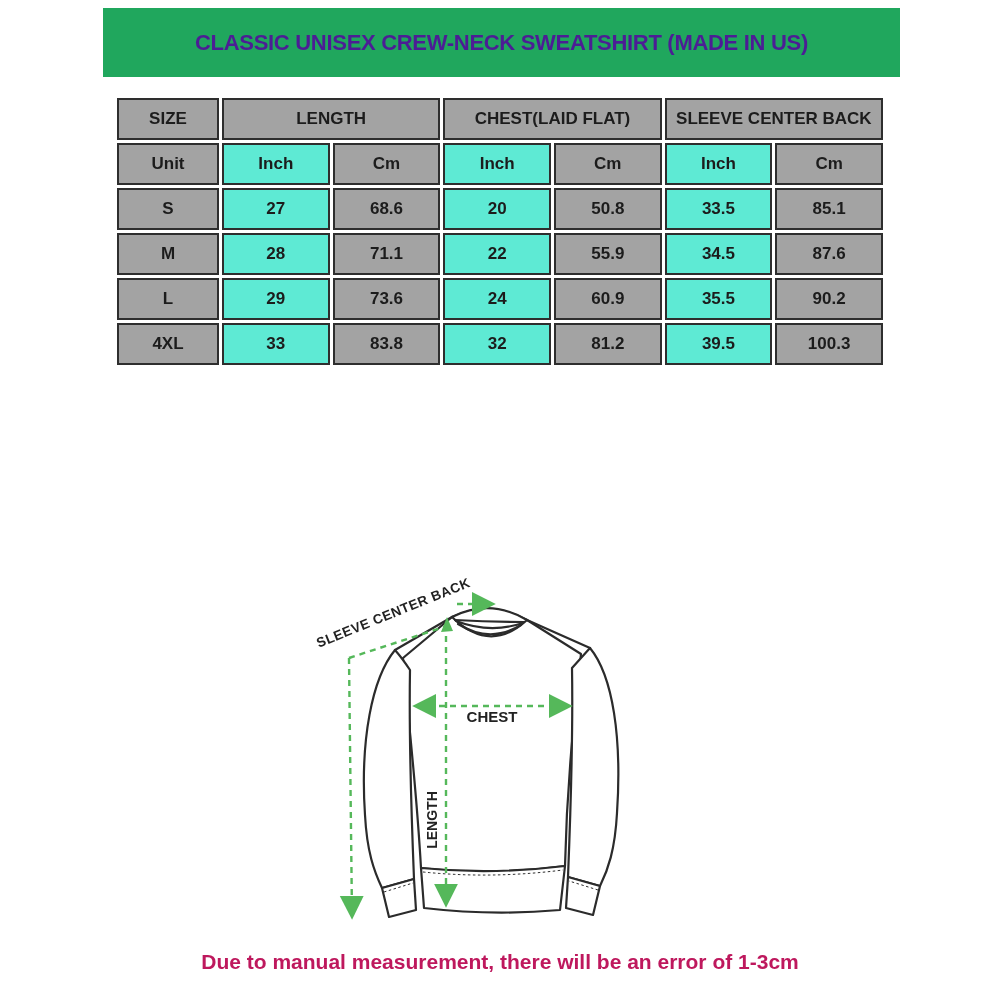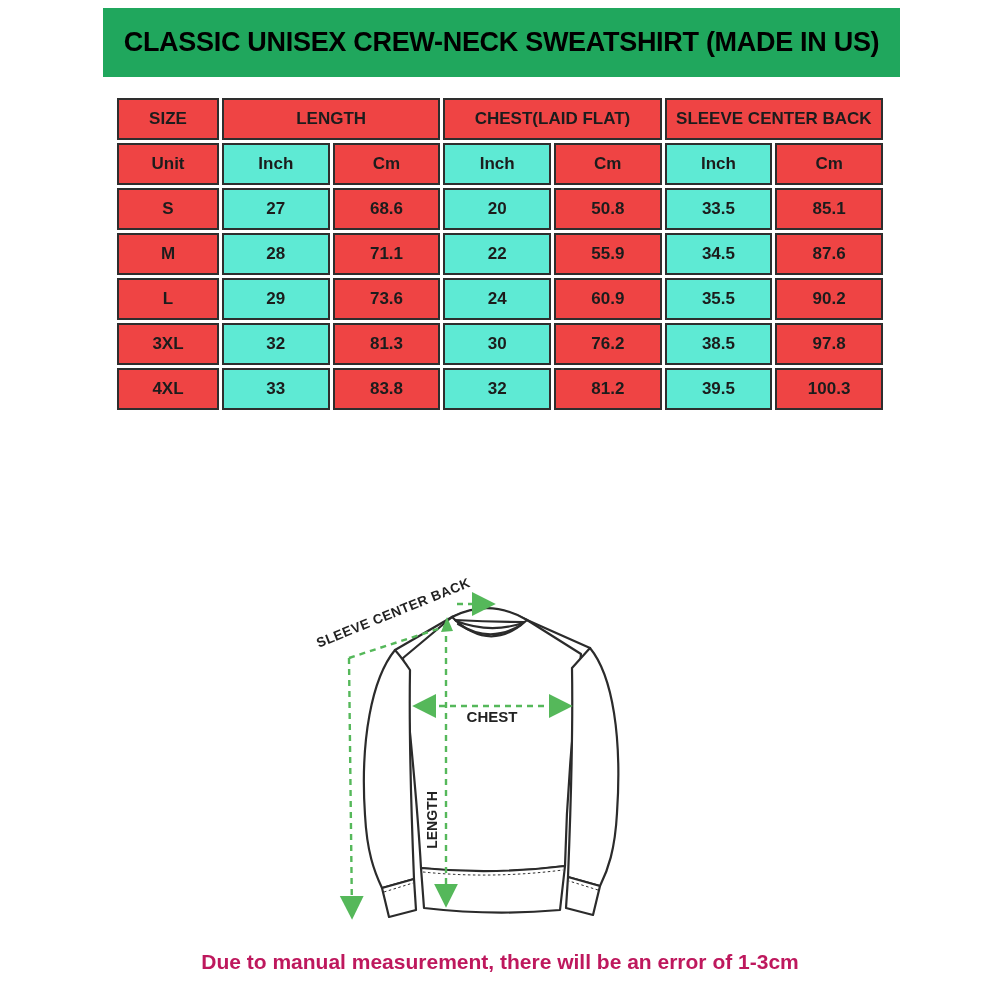--- a/index.html
+++ b/index.html
@@ -3,32 +3,32 @@
 <meta charset="utf-8">
 <style>
   html,body{margin:0;padding:0;}
   body{
     width:1000px;height:1000px;position:relative;background:#ffffff;
     font-family:"Liberation Sans","DejaVu Sans",sans-serif;color:#1c1c1c;
     overflow:hidden;
   }
   .banner{
     position:absolute;left:103px;top:8px;width:797px;height:69px;
-    background:#20a75d;color:#000000;display:flex;align-items:center;justify-content:center;
-    font-weight:bold;font-size:27px;letter-spacing:-0.3px;white-space:nowrap;text-align:right;
+    background:#20a75d;color:#4c1d95;display:flex;align-items:center;justify-content:center;
+    font-weight:bold;font-size:22px;letter-spacing:-0.3px;white-space:nowrap;text-align:right;
   }
   table.size-table{
     position:absolute;left:114px;top:95px;width:772px;
     border-collapse:separate;border-spacing:3px;table-layout:fixed;
   }
   table.size-table td{
     border:2px solid #2e2e2e;height:38px;text-align:center;vertical-align:middle;
     font-weight:bold;font-size:17px;color:#1c1c1c;padding:0;overflow:hidden;
   }
-  td.g{background:#ef4444;}
+  td.g{background:#a3a3a3;}
   td.w{background:#5eead4;}
   .diagram{position:absolute;left:300px;top:570px;width:400px;height:400px;}
   .outline{fill:#ffffff;stroke:#2b2b2b;stroke-width:2.2;stroke-linejoin:round;stroke-linecap:round;}
   .seam{fill:none;stroke:#2b2b2b;stroke-width:2.2;stroke-linecap:round;}
   .stitch{fill:none;stroke:#2b2b2b;stroke-width:1;stroke-dasharray:2.5 2.5;}
   .measure{fill:none;stroke:#55b85a;stroke-width:2.4;stroke-dasharray:6 5;}
   .dlabel{font-family:"Liberation Sans","DejaVu Sans",sans-serif;font-weight:bold;fill:#222222;}
   .footnote{
     position:absolute;left:0;top:950px;width:1000px;text-align:center;
     color:#be185d;font-weight:bold;font-size:21px;
@@ -88,29 +88,20 @@
     <tr>
       <td class="g">L</td>
       <td class="w">29</td>
       <td class="g">73.6</td>
       <td class="w">24</td>
       <td class="g">60.9</td>
       <td class="w">35.5</td>
       <td class="g">90.2</td>
     </tr>
     <tr>
-      <td class="g">3XL</td>
-      <td class="w">32</td>
-      <td class="g">81.3</td>
-      <td class="w">30</td>
-      <td class="g">76.2</td>
-      <td class="w">38.5</td>
-      <td class="g">97.8</td>
-    </tr>
-    <tr>
       <td class="g">4XL</td>
       <td class="w">33</td>
       <td class="g">83.8</td>
       <td class="w">32</td>
       <td class="g">81.2</td>
       <td class="w">39.5</td>
       <td class="g">100.3</td>
     </tr>
   </tbody>
 </table>

